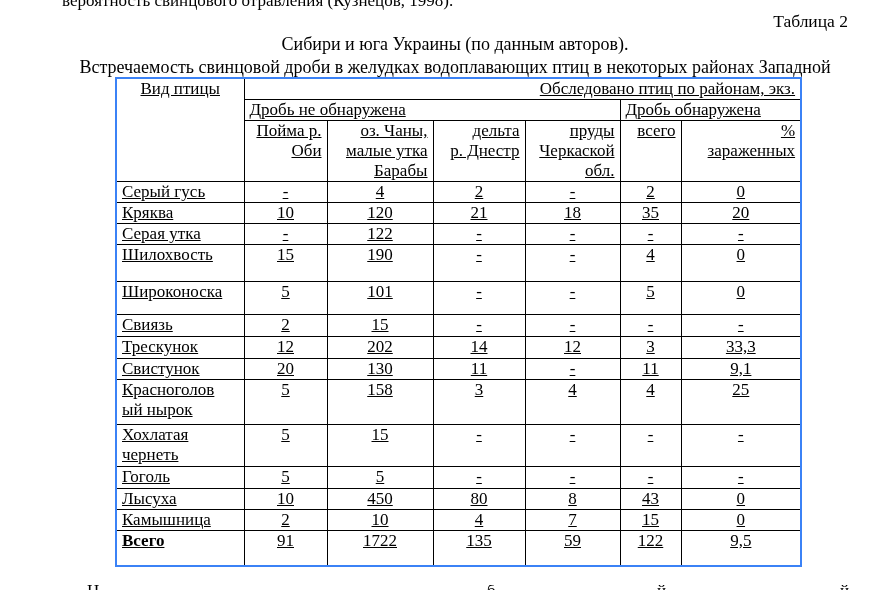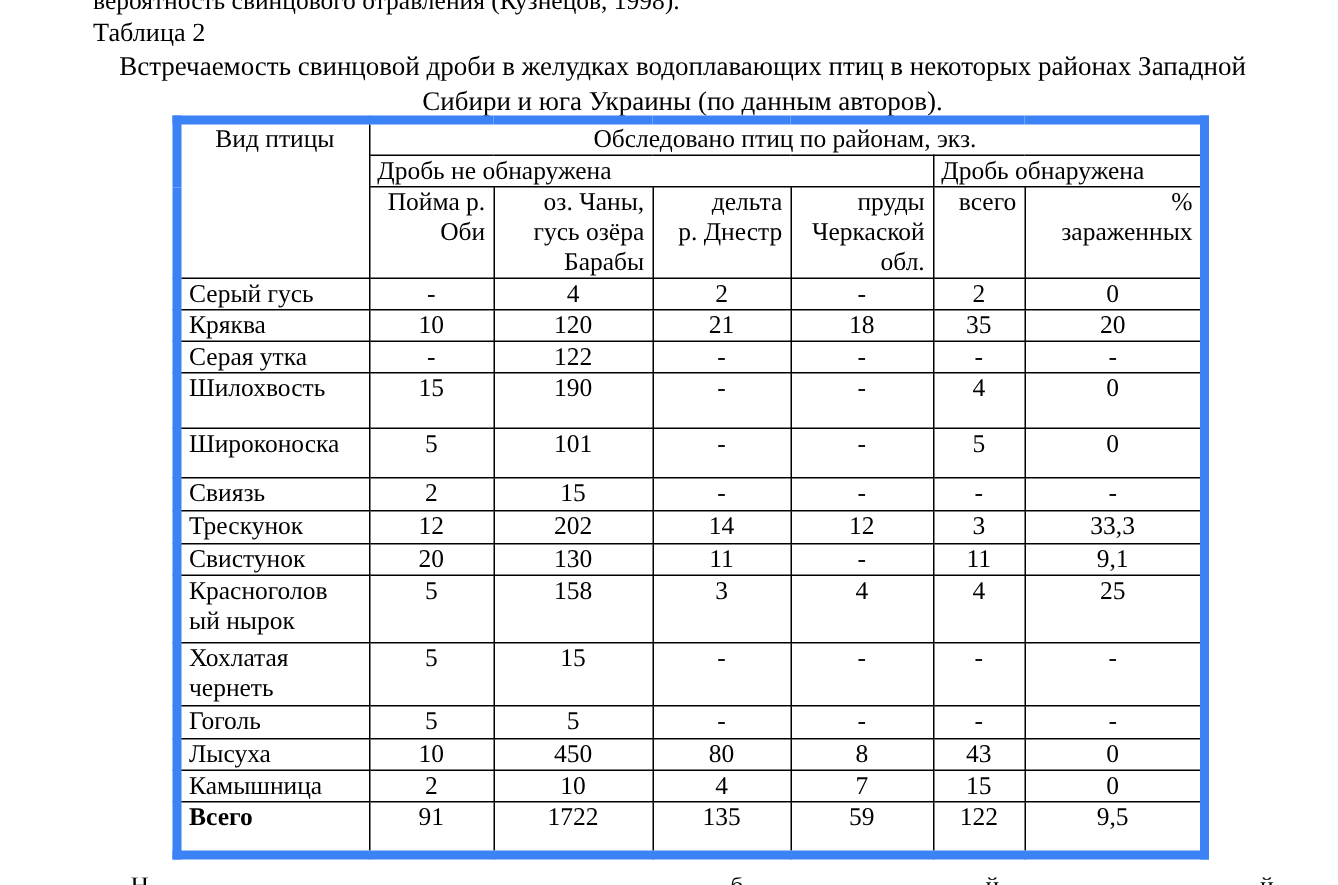--- a/index.html
+++ b/index.html
@@ -6,43 +6,44 @@
   body{
     width:892px;height:590px;overflow:hidden;position:relative;
     font-family:"Liberation Serif","DejaVu Serif",serif;
     color:#000;
   }
   .page{position:absolute;inset:0;}
   .top-line{
     position:absolute;left:62px;top:-9px;font-size:17px;line-height:19px;white-space:nowrap;
   }
   .table-label{
-    position:absolute;top:11px;left:62px;right:44px;
+    position:absolute;top:11px;left:62px;right:44px;text-align:right;
     font-size:17.5px;line-height:21px;
   }
   .caption{
     position:absolute;top:33px;left:53px;right:35px;text-align:center;
     font-size:18px;line-height:22.5px;
   }
   .caption div{white-space:nowrap;}
   table.grid{
     position:absolute;left:115px;top:77px;
     border-collapse:collapse;table-layout:fixed;width:685px;
-    border:6px solid #3b82f6;
+    border:2px solid #3b82f6;
+    text-decoration:underline;
   }
   table.grid th,table.grid td{
     border:1px solid #000;
     font-weight:normal;
     font-size:17px;line-height:20px;
     vertical-align:top;
     padding:0 5px;
     overflow:hidden;
   }
   th.vid{text-align:center;}
-  th.top-h{text-align:center;height:20px;}
+  th.top-h{text-align:right;height:20px;}
   th.grp{text-align:left;height:19px;}
   th.sub{text-align:right;white-space:pre-line;height:58px;}
   td.c-name{text-align:left;white-space:pre-line;}
   td.c-val{text-align:center;}
   tr.bold td.c-name{font-weight:bold;}
   .bottom-clip{
     position:absolute;left:0;top:585px;width:892px;height:5px;overflow:hidden;
   }
   .bottom-clip span{
     position:absolute;top:-4px;font-size:17px;line-height:20px;
@@ -51,22 +52,22 @@
 </head>
 <body>
 
 <div class="page">
 
   <div class="top-line">вероятность свинцового отравления (Кузнецов, 1998).</div>
 
   <div class="table-label">Таблица 2</div>
 
   <div class="caption">
+    <div>Сибири и юга Украины (по данным авторов).</div>
     <div>Встречаемость свинцовой дроби в желудках водоплавающих птиц в некоторых районах Западной</div>
-    <div>Сибири и юга Украины (по данным авторов).</div>
   </div>
 
   <table class="grid">
     <colgroup>
       <col style="width:128px">
       <col style="width:83px">
       <col style="width:106px">
       <col style="width:92px">
       <col style="width:95px">
       <col style="width:61px">
@@ -78,21 +79,21 @@
         <th class="top-h" colspan="6">Обследовано птиц по районам, экз.</th>
       </tr>
       <tr>
         <th class="grp" colspan="4">Дробь не обнаружена</th>
         <th class="grp" colspan="2">Дробь обнаружена</th>
       </tr>
       <tr>
         <th class="sub">Пойма р.
 Оби</th>
         <th class="sub">оз. Чаны,
-гусь озёра
+малые утка
 Барабы</th>
         <th class="sub">дельта
 р. Днестр</th>
         <th class="sub">пруды
 Черкаской
 обл.</th>
         <th class="sub">всего</th>
         <th class="sub">%
 зараженных</th>
       </tr>

